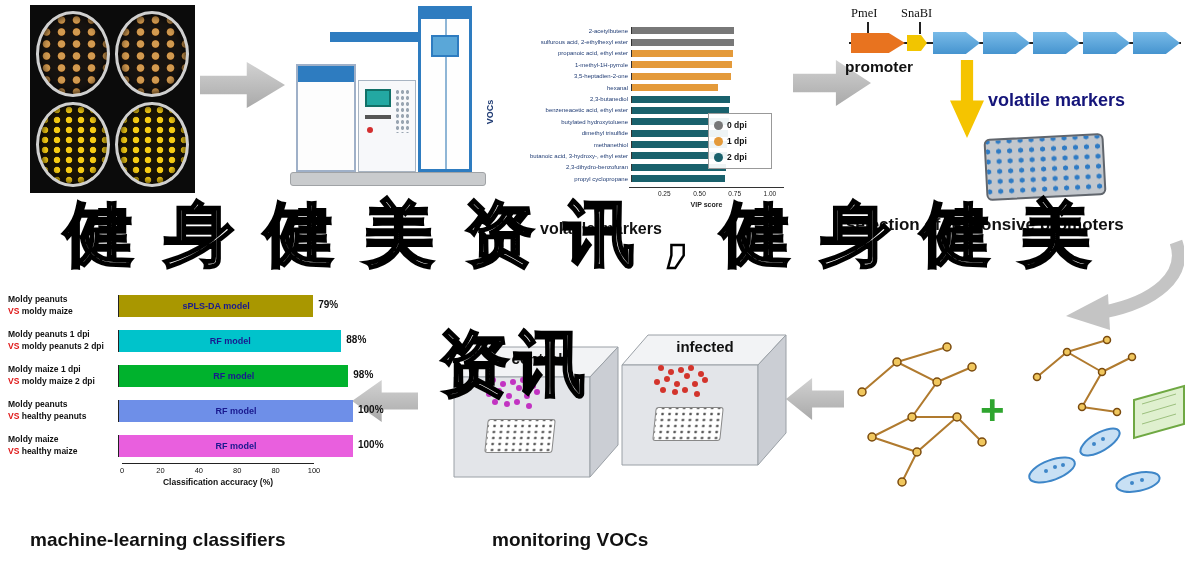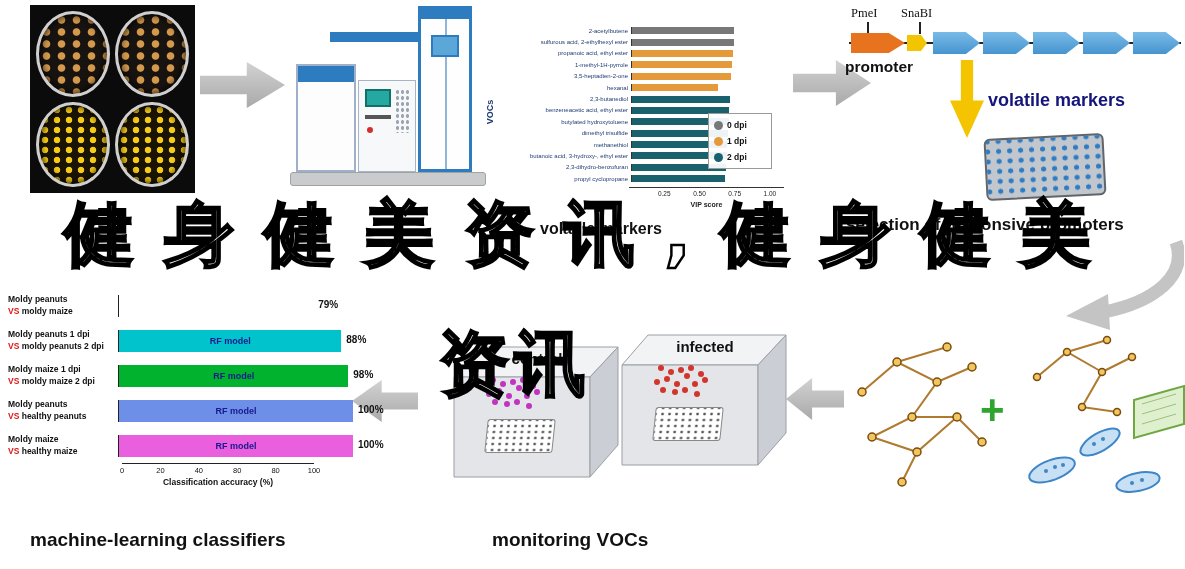--- a/index.html
+++ b/index.html
@@ -288,20 +288,21 @@
   </svg>
 
   <div id="ml-chart">
     <div id="ml-rows">
         <div class="mrow">
           <div class="mcat">
             <div>Moldy peanuts</div>
             <div><span class="vs">VS </span>moldy maize</div>
           </div>
           <div class="mbarea">
+            <div class="mbar" style="width: 83%; background: rgb(169, 151, 0); color: rgb(25, 25, 143);">sPLS-DA model</div>
             <div class="mpct" style="left: calc(83% + 5px);">79%</div>
           </div>
         </div>
         <div class="mrow">
           <div class="mcat">
             <div>Moldy peanuts 1 dpi</div>
             <div><span class="vs">VS </span>moldy peanuts 2 dpi</div>
           </div>
           <div class="mbarea">
             <div class="mbar" style="width: 95%; background: rgb(0, 195, 203); color: rgb(25, 25, 143);">RF model</div>

